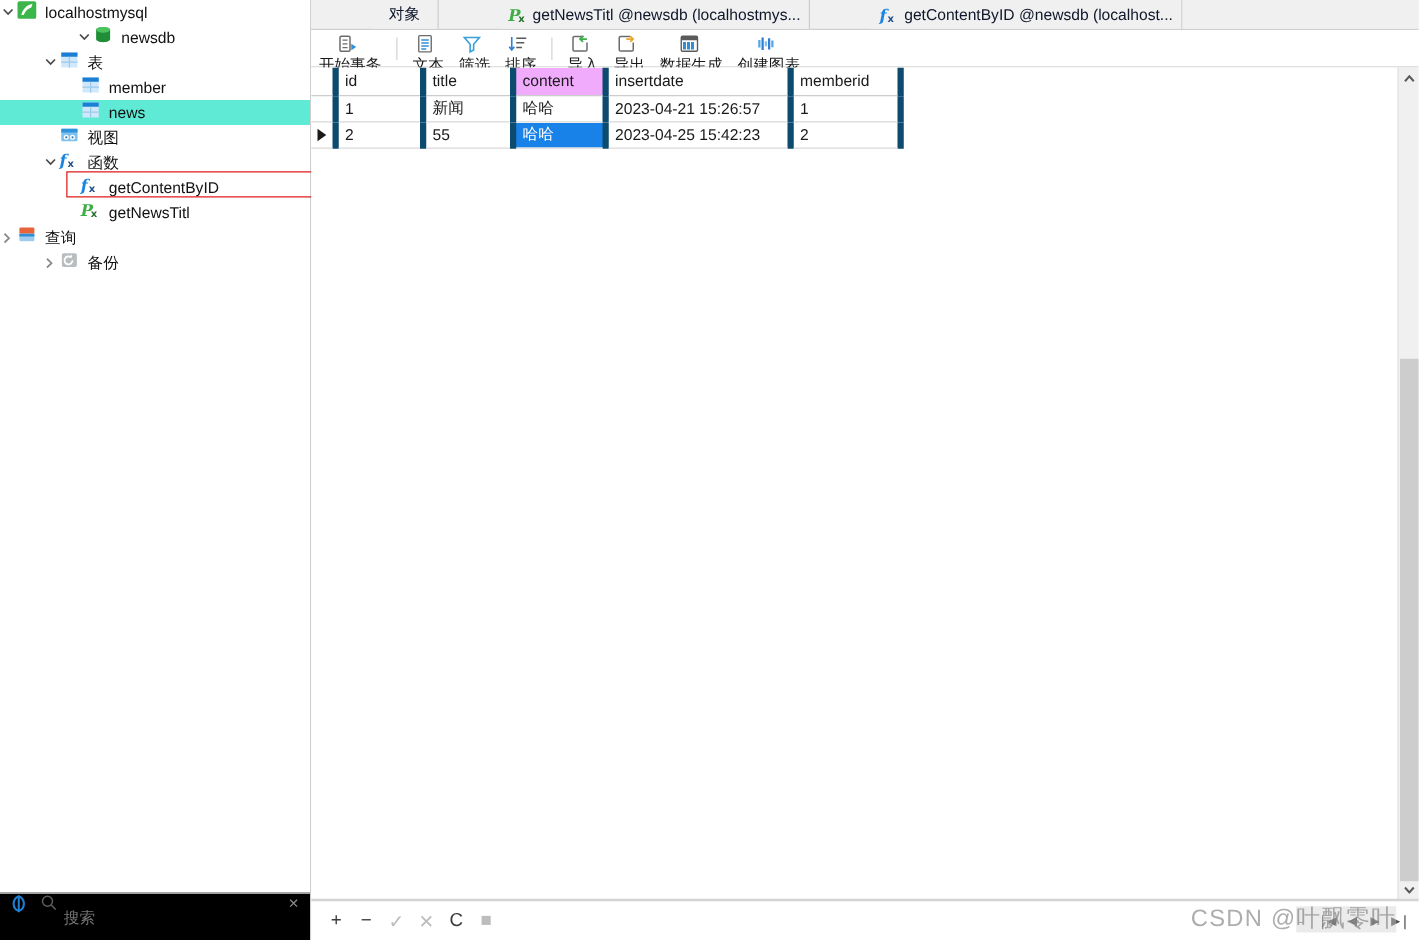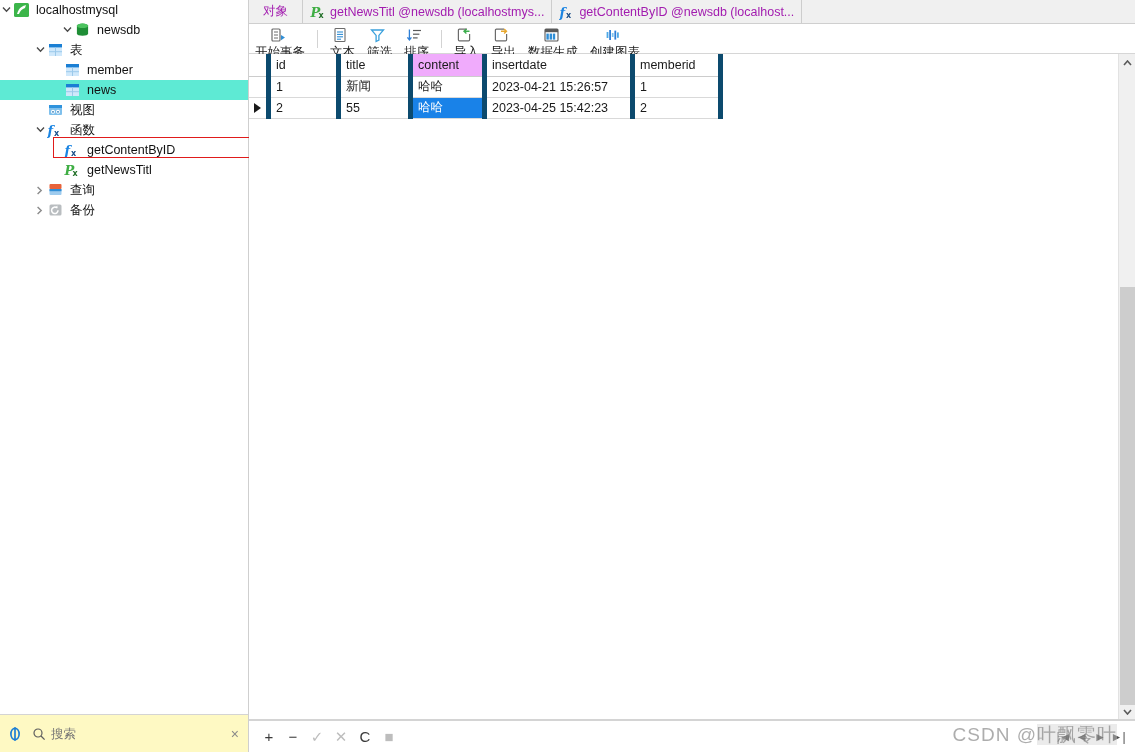--- a/index.html
+++ b/index.html
@@ -42,21 +42,21 @@
   }
 
   .tree-row {
     position: relative;
     height: 20px;
     line-height: 20px;
     white-space: nowrap;
     font-size: 12.5px;
     color: #111;
     display: flex;
-    align-items: center;
+    align-items: flex-start;
   }
   .tree-row.selected { background: #5eead4; }
 
   .twisty {
     width: 13px;
     height: 20px;
     flex: 0 0 13px;
     position: relative;
   }
   .twisty svg { position: absolute; left: 2px; top: 6px; }
@@ -86,22 +86,21 @@
   
   #search-bar {
     position: absolute;
     left: 0;
     bottom: 0;
     width: 248px;
     height: 38px;
     border-top: 1px solid #d4d4d4;
     box-sizing: border-box;
     display: flex;
-    align-items: center;
-    background: #fef9c3;
+    background: #000000;
   }
   #search-bar .sb-logo { margin-left: 7px; width: 16px; height: 16px; position: relative; flex:0 0 16px;}
   #search-bar .sb-mag  { margin-left: 9px; width: 14px; height: 14px; position: relative; flex:0 0 14px;}
   #search-bar .sb-input {
     border: none;
     outline: none;
     background: transparent;
     font-family: "Liberation Sans", "DejaVu Sans", sans-serif;
     font-size: 12.5px;
     color: #6e6e6e;
@@ -129,25 +128,26 @@
     box-sizing: border-box;
     display: flex;
     align-items: stretch;
   }
   .tab {
     height: 23px;
     display: flex;
     align-items: center;
     padding: 0 7px;
     font-size: 12.5px;
-    color: #a21caf;
+    color: #0f172a;
     white-space: nowrap;
     border-right: 1px solid #cdcdcd;
     background: #f0f0f0;
     box-sizing: border-box;
+    margin-left: 48px;
   }
   .tab.first { border-right: 1px solid #cdcdcd; padding: 0 14px; }
   .tab.active { background: #ffffff; border-bottom: 1px solid #ffffff; }
   .tab .tab-icon {
     width: 17px; height: 16px; flex: 0 0 17px;
     margin-right: 3px; position: relative;
   }
   #tab-tail { flex: 1 1 auto; background: #f0f0f0; }
 
   
@@ -438,21 +438,21 @@
           <span class="tree-label">getContentByID</span>
         </div>
         <div class="tree-row" style="padding-left: 51px;">
           <span class="twisty"></span>
           <span class="tree-icon"><svg width="17" height="16" viewBox="0 0 17 16">
               <text x="0.5" y="12.6" font-family="DejaVu Serif, serif" font-style="italic" font-weight="bold" font-size="13" fill="#3fae44">P</text>
               <text x="8.6" y="13.8" font-family="DejaVu Sans, sans-serif" font-weight="bold" font-size="8" fill="#23702a">x</text>
             </svg></span>
           <span class="tree-label">getNewsTitl</span>
         </div>
-        <div class="tree-row" style="padding-left: 34px;">
+        <div class="tree-row" style="">
           <span class="twisty">
             <svg width="7" height="9" viewBox="0 0 7 9">
               <path d="M1.6 1 L5.2 4.5 L1.6 8" fill="none" stroke="#8a8a8a" stroke-width="1.4"></path>
             </svg>
           </span>
           <span class="tree-icon"><svg width="17" height="16" viewBox="0 0 17 16">
               <rect x="2.5" y="2" width="12" height="5" rx="1" fill="#e8633a"></rect>
               <rect x="2.5" y="7" width="12" height="6" rx="1" fill="#9ecbee"></rect>
               <rect x="2.5" y="7" width="12" height="2.2" fill="#2f8ed6"></rect>
             </svg></span>

